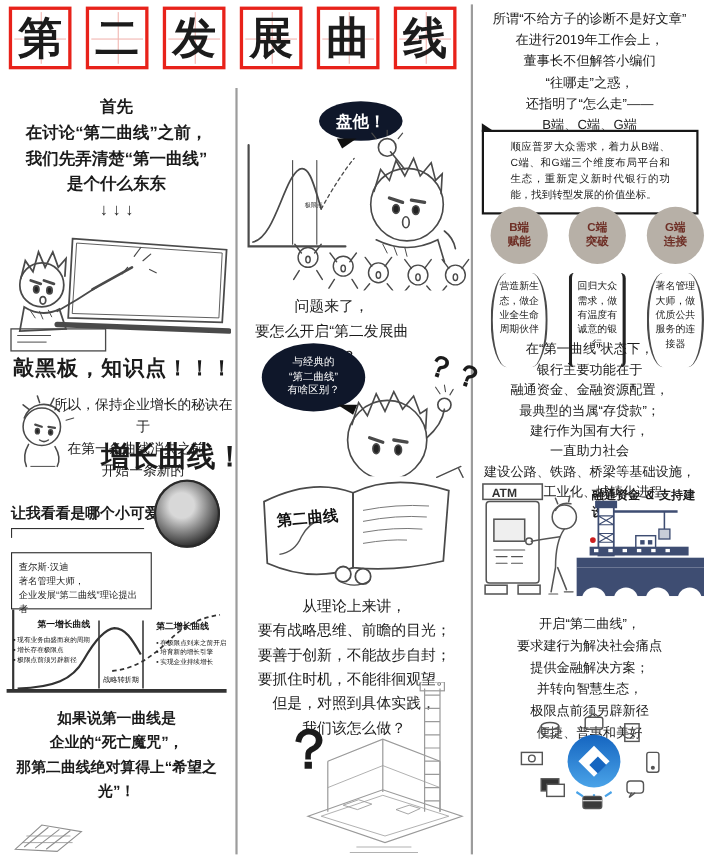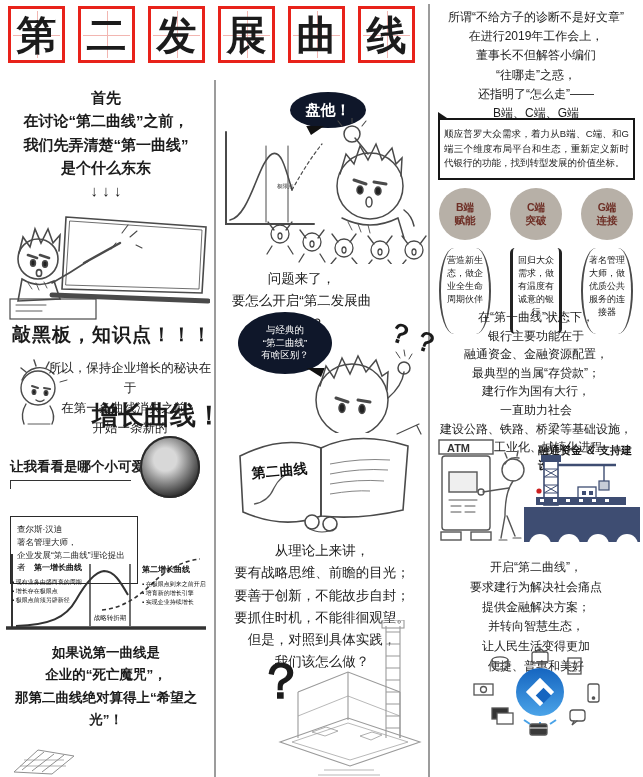--- a/index.html
+++ b/index.html
@@ -19,26 +19,26 @@
   .hand{font-weight:700;}
   .p-intro{font-size:15px;line-height:1.55;font-weight:700;}
   .p-sm{font-size:12.5px;line-height:1.6;}
   .p-md{font-size:13.5px;line-height:1.65;}
   .tiny{font-size:8.5px;line-height:1.5;}
   
   .bubble-black{background:#0f172a;color:#fff;border-radius:50%;display:flex;flex-direction:column;
         align-items:center;justify-content:center;}
   .tail{position:absolute;width:0;height:0;border:9px solid transparent;}
   
-  .quotebox{border:2px solid #161616;background:#fff;box-sizing:border-box;padding:7px 4px;
+  .quotebox{border:2px solid #161616;background:#fff;box-sizing:border-box;padding:7px 24px;
         font-size:9.5px;line-height:1.55;text-align:justify;position:relative;}
   .quotebox::before{content:"";position:absolute;left:-2px;top:-8px;width:0;height:0;
         border-left:12px solid #161616;border-top:8px solid transparent;}
   
-  .ccol{width:66px;display:flex;flex-direction:column;align-items:center;}
+  .ccol{width:66px;display:flex;flex-direction:column;align-items:flex-end;}
   .gcirc{width:52px;height:52px;border-radius:50%;background:#b7b0a7;display:flex;flex-direction:column;
         align-items:center;justify-content:center;color:#6e2f26;font-weight:700;font-size:10.5px;line-height:1.2;}
   .paren{margin-top:8px;border-left:2px solid #4a4a4a;border-right:2px solid #4a4a4a;
         border-radius:16px/46px;padding:6px 4px;width:52px;box-sizing:border-box;
         font-size:9px;line-height:1.45;text-align:center;min-height:86px;}
   .paren.square{border-left:3px solid #222;border-right:3px solid #222;border-radius:5px;}
   svg{display:block;}
   text{font-family:"Liberation Sans","DejaVu Sans",sans-serif;}
 </style>
 </head>
@@ -121,21 +121,21 @@
   </div>
   <div class="abs hand" style="left:92px;top:398px;font-size:26px;">增长曲线！</div>
 
   <div class="abs hand" style="left:10px;top:458px;font-size:13.5px;">让我看看是哪个小可爱？</div>
 
   <div class="abs" style="left:140px;top:436px;width:60px;height:62px;border-radius:50%;
        background:radial-gradient(circle at 42% 38%, #d8d8d8 0 22%, #8a8a8a 45%, #1d1d1d 78%);
        box-shadow:0 0 0 2px #2a2a2a inset;"></div>
   <div class="abs" style="left:10px;top:480px;width:120px;height:8px;border-left:1.5px solid #333;border-top:1.5px solid #333;"></div>
 
-  <div class="abs tiny" style="left:10px;top:516px;width:128px;height:68px;border:1.5px solid #2a2a2a;box-sizing:border-box;padding:6px 6px;">
+  <div class="abs tiny" style="left:10px;top:502px;width:128px;height:52px;border:1.5px solid #2a2a2a;box-sizing:border-box;padding:6px 6px;">
     <div>查尔斯·汉迪</div>
     <div>著名管理大师，</div>
     <div>企业发展“第二曲线”理论提出者</div>
   </div>
 
   <svg class="abs" style="left:4px;top:548px;" width="206" height="86" viewBox="0 0 206 86">
     <g stroke="#333" fill="none">
       <line x1="8" y1="6" x2="8" y2="80" stroke-width="2"></line>
       <line x1="2" y1="80" x2="202" y2="80" stroke-width="3.4"></line>
       <line x1="86" y1="16" x2="86" y2="78" stroke-width="1.4"></line>
@@ -389,21 +389,21 @@
         <circle cx="103" cy="90" r="11" fill="#fff"></circle>
       <rect x="0" y="87" width="116" height="9" fill="#fff"></rect>
     </g>
   </svg>
 
   <div class="abs ctr" style="left:432px;top:558px;width:208px;font-size:12px;line-height:1.65;">
     <div>开启“第二曲线”，</div>
     <div>要求建行为解决社会痛点</div>
     <div>提供金融解决方案；</div>
     <div>并转向智慧生态，</div>
-    <div>让人民生活变得更加</div>
+    <div>极限点前须另辟新径</div>
     <div>便捷、普惠和美好</div>
   </div>
 
   <svg class="abs" style="left:468px;top:646px;" width="144" height="92" viewBox="0 0 144 92">
     <defs>
       <linearGradient id="lg" x1="0" y1="0" x2="0" y2="1">
         <stop offset="0" stop-color="#1565c0"></stop>
           <stop offset="1" stop-color="#4aa3e8"></stop>
       </linearGradient>
     </defs>

